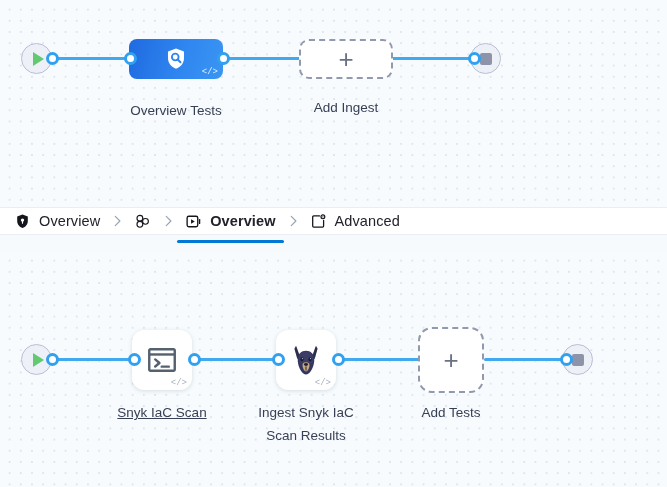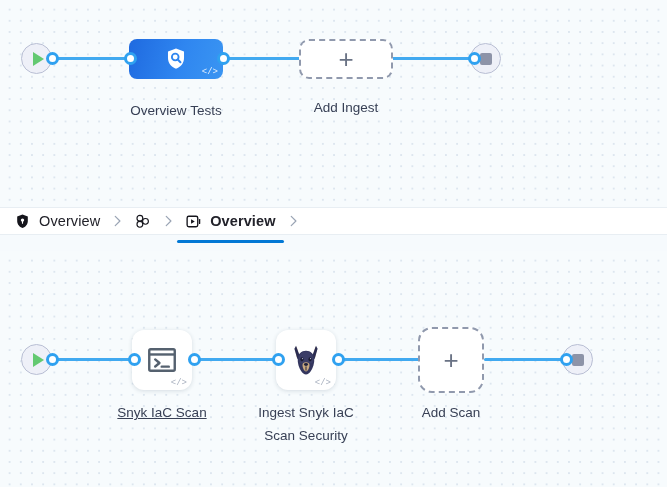--- a/index.html
+++ b/index.html
@@ -185,20 +185,28 @@
       <path d="M20.6 9.3v5.4" stroke="#15151c" stroke-width="1.9" stroke-linecap="round"></path>
     </svg>
     <span>Overview</span>
   </div>
   <div class="chev">
     <svg viewBox="0 0 24 24">
       <path d="M9 4l8 8-8 8" fill="none" stroke="currentColor" stroke-width="2.1" stroke-linecap="round" stroke-linejoin="round"></path>
     </svg>
   </div>
 
+  <div class="tab">
+    <svg class="tab-ico" viewBox="0 0 24 24">
+      <path d="M13.4 4.2H5.2a1.4 1.4 0 0 0-1.4 1.4v12.8a1.4 1.4 0 0 0 1.4 1.4h12.6a1.4 1.4 0 0 0 1.4-1.4v-7.8" fill="none" stroke="#15151c" stroke-width="1.8" stroke-linecap="round"></path>
+      <circle cx="18.2" cy="5.4" r="2.7" fill="none" stroke="#15151c" stroke-width="1.7"></circle>
+      <circle cx="18.2" cy="5.4" r="0.9" fill="#15151c"></circle>
+    </svg>
+    <span>Advanced</span>
+  </div>
 </div>
 
 <div class="canvas" id="canvas-bottom">
 
   <div class="row">
 
     <div class="conn" style="left:44px;  top:107px; width:94px;"></div>
     <div class="conn" style="left:192px; top:107px; width:92px;"></div>
     <div class="conn" style="left:336px; top:107px; width:84px;"></div>
     <div class="conn" style="left:484px; top:107px; width:88px;"></div>
@@ -246,16 +254,16 @@
 
     <div class="port" style="left:46px;  top:102px;"></div>
     <div class="port" style="left:128px; top:102px;"></div>
     <div class="port" style="left:188px; top:102px;"></div>
     <div class="port" style="left:272px; top:102px;"></div>
     <div class="port" style="left:332px; top:102px;"></div>
     <div class="port" style="left:560px; top:102px;"></div>
 
     <div class="nlabel" style="left:82px;  top:151px; width:160px;text-decoration:underline;">Snyk IaC Scan</div>
     <div class="nlabel" style="left:226px; top:151px; width:160px;">Ingest Snyk IaC
-Scan Security</div>
-    <div class="nlabel" style="left:371px; top:151px; width:160px;">Add Scan</div>
+Scan Results</div>
+    <div class="nlabel" style="left:371px; top:151px; width:160px;">Add Tests</div>
   </div>
 </div>
 
 </body></html>

